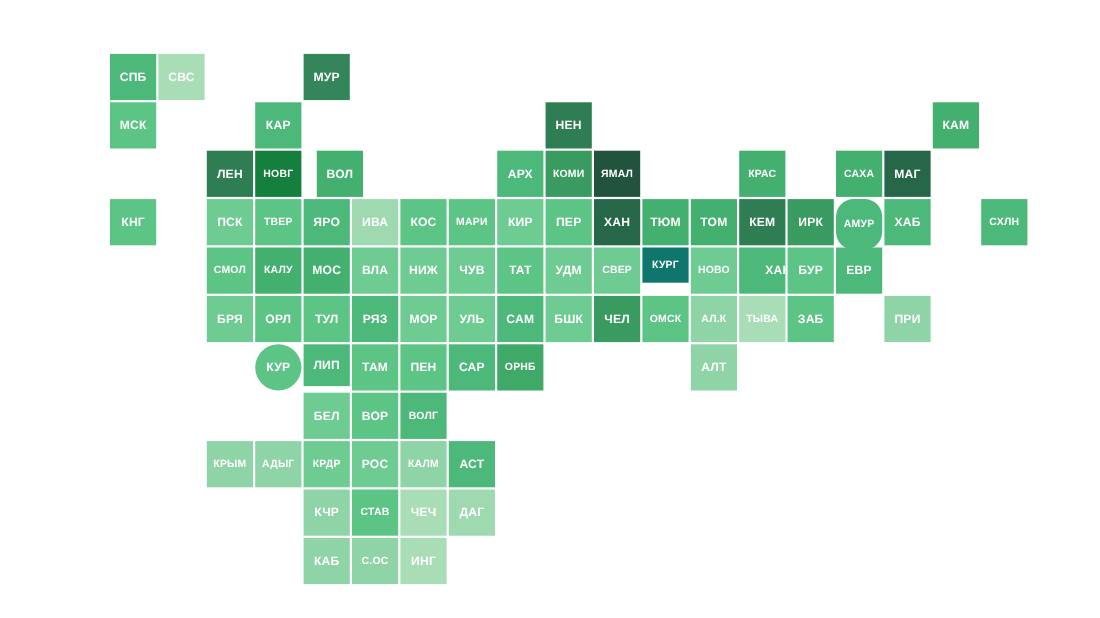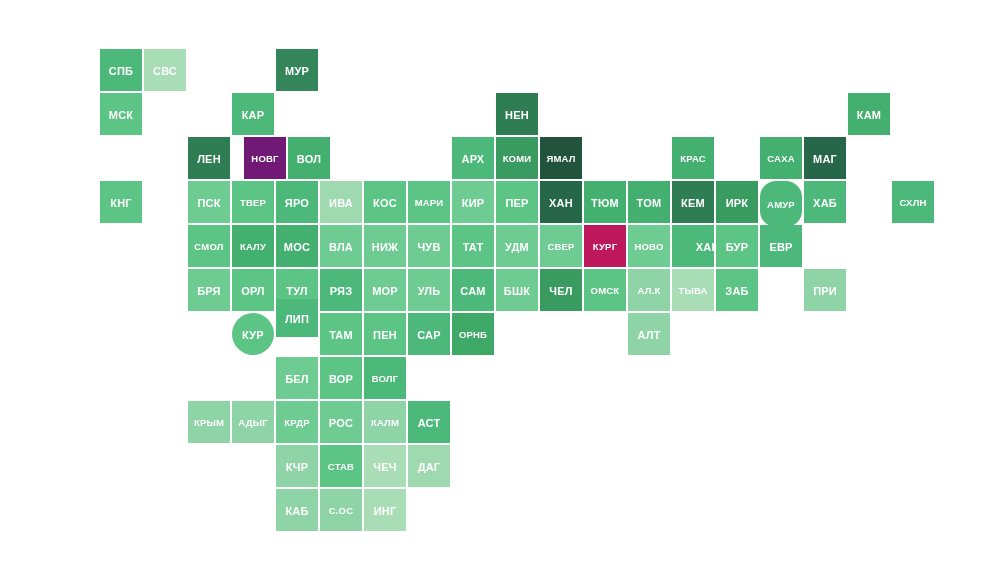--- a/index.html
+++ b/index.html
@@ -64,21 +64,21 @@
     </div>
     <div class="tile" style="left: 496px; top: 93px; width: 42px; height: 42px; background: rgb(47, 125, 82);">
       <span class="lbl">НЕН</span>
     </div>
     <div class="tile" style="left: 848px; top: 93px; width: 42px; height: 42px; background: rgb(67, 176, 111);">
       <span class="lbl">КАМ</span>
     </div>
     <div class="tile" style="left: 188px; top: 137px; width: 42px; height: 42px; background: rgb(47, 125, 82);">
       <span class="lbl">ЛЕН</span>
     </div>
-    <div class="tile sm" style="left: 232px; top: 137px; width: 42px; height: 42px; background: #701a75; margin-left: 12px;">
+    <div class="tile sm" style="left: 232px; top: 137px; width: 42px; height: 42px; background: #15803d;">
       <span class="lbl">НОВГ</span>
     </div>
     <div class="tile" style="left: 276px; top: 137px; width: 42px; height: 42px; background: rgb(67, 176, 111); margin-left: 12px;">
       <span class="lbl">ВОЛ</span>
     </div>
     <div class="tile" style="left: 452px; top: 137px; width: 42px; height: 42px; background: rgb(76, 185, 122);">
       <span class="lbl">АРХ</span>
     </div>
     <div class="tile sm" style="left: 496px; top: 137px; width: 42px; height: 42px; background: rgb(58, 155, 96);">
       <span class="lbl">КОМИ</span>
@@ -166,21 +166,21 @@
     </div>
     <div class="tile" style="left: 452px; top: 225px; width: 42px; height: 42px; background: rgb(92, 196, 133);">
       <span class="lbl">ТАТ</span>
     </div>
     <div class="tile" style="left: 496px; top: 225px; width: 42px; height: 42px; background: rgb(110, 203, 146);">
       <span class="lbl">УДМ</span>
     </div>
     <div class="tile sm" style="left: 540px; top: 225px; width: 42px; height: 42px; background: rgb(110, 203, 146);">
       <span class="lbl">СВЕР</span>
     </div>
-    <div class="tile sm" style="left: 584px; top: 225px; width: 42px; height: 42px; background: #be185d;">
+    <div class="tile sm" style="left: 584px; top: 225px; width: 42px; height: 32px; background: #0f766e;">
       <span class="lbl">КУРГ</span>
     </div>
     <div class="tile sm" style="left: 628px; top: 225px; width: 42px; height: 42px; background: rgb(110, 203, 146);">
       <span class="lbl">НОВО</span>
     </div>
     <div class="tile" style="left: 672px; top: 225px; width: 42px; height: 42px; background: rgb(76, 185, 122); padding-left: 28px;">
       <span class="lbl">ХАК</span>
     </div>
     <div class="tile" style="left: 716px; top: 225px; width: 42px; height: 42px; background: rgb(92, 196, 133);">
       <span class="lbl">БУР</span>
@@ -226,21 +226,21 @@
     </div>
     <div class="tile" style="left: 716px; top: 269px; width: 42px; height: 42px; background: rgb(92, 196, 133);">
       <span class="lbl">ЗАБ</span>
     </div>
     <div class="tile" style="left: 804px; top: 269px; width: 42px; height: 42px; background: rgb(143, 212, 166);">
       <span class="lbl">ПРИ</span>
     </div>
     <div class="tile" style="left: 232px; top: 313px; width: 42px; height: 42px; background: rgb(92, 196, 133); border-radius: 21px;">
       <span class="lbl">КУР</span>
     </div>
-    <div class="tile" style="left: 276px; top: 299px; width: 42px; height: 38px; background: rgb(76, 185, 122); justify-content: center;">
+    <div class="tile" style="left: 276px; top: 313px; width: 42px; height: 38px; background: rgb(76, 185, 122); justify-content: center;">
       <span class="lbl">ЛИП</span>
     </div>
     <div class="tile" style="left: 320px; top: 313px; width: 42px; height: 42px; background: rgb(92, 196, 133);">
       <span class="lbl">ТАМ</span>
     </div>
     <div class="tile" style="left: 364px; top: 313px; width: 42px; height: 42px; background: rgb(92, 196, 133);">
       <span class="lbl">ПЕН</span>
     </div>
     <div class="tile" style="left: 408px; top: 313px; width: 42px; height: 42px; background: rgb(76, 185, 122);">
       <span class="lbl">САР</span>

